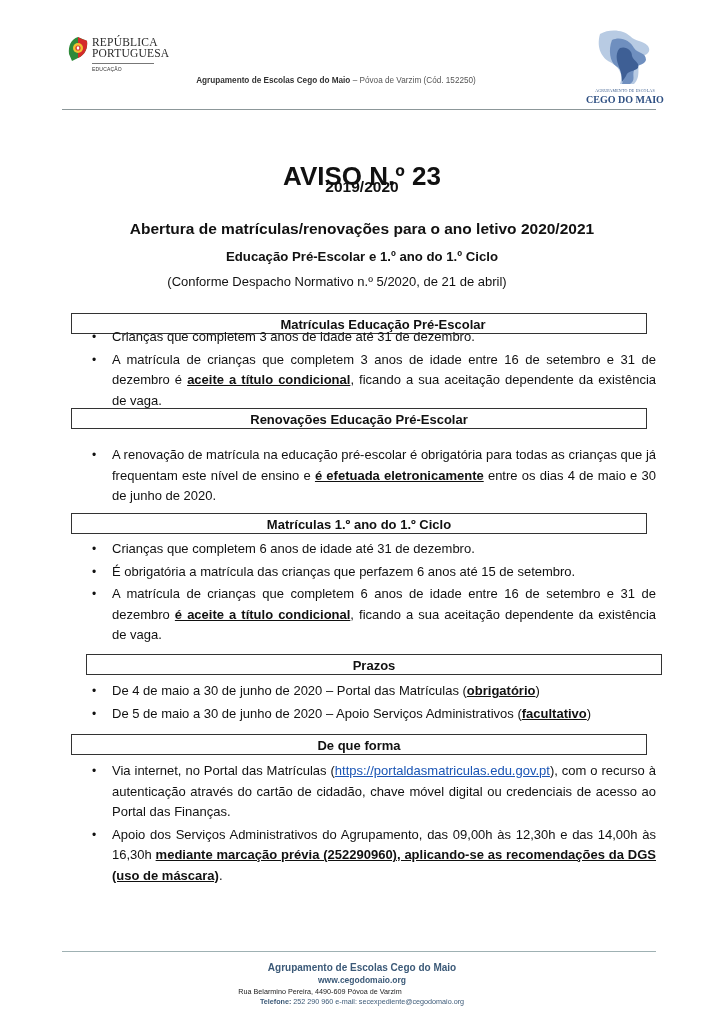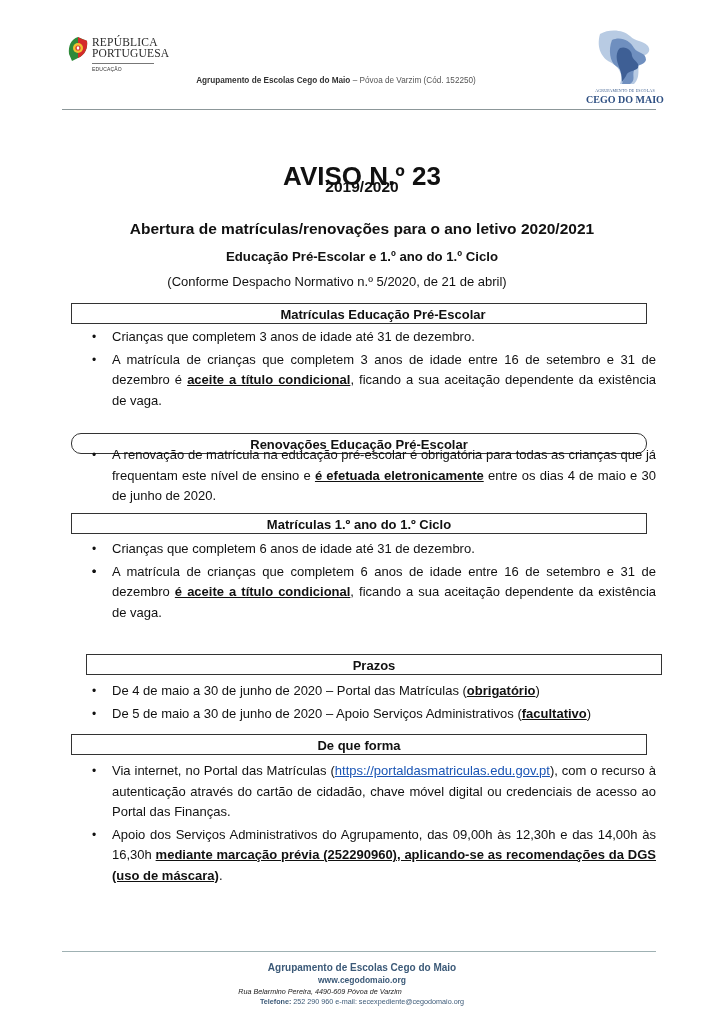--- a/index.html
+++ b/index.html
@@ -33,21 +33,21 @@
   .item { position:relative; padding-left:30px; margin-bottom:2px; }
   .item.just { text-align:justify; }
   .bullet { position:absolute; left:10px; top:0; font-size:12px; }
   .u { text-decoration:underline; font-weight:bold; }
   .link { color:#1a55b5; text-decoration:underline; }
 
   
   .ftr-rule { left:62px; top:951px; width:594px; height:1px; background:#9fb1b3; }
   .f1 { left:0; width:724px; top:962px; text-align:center; font-size:10px; font-weight:bold; color:#3c5a78; }
   .f2 { left:0; width:724px; top:975px; text-align:center; font-size:8.5px; font-weight:bold; color:#3c5a78; }
-  .f3 { left:0; width:640px; top:987px; text-align:center; font-size:7.2px; color:#222;font-style:italic; }
+  .f3 { left:0; width:640px; top:987px; text-align:center; font-size:7.2px; color:#222; }
   .f4 { left:0; width:724px; top:997px; text-align:center; font-size:7.2px; color:#3c5a78; }
   .f4 b { color:#3c5a78; }
 </style>
 </head>
 <body>
 
 <svg class="abs rp-logo" viewBox="0 0 24 26">
   <path d="M12 1 C5 3 2 10 3 18 L6 25 L12 22 C19 19 22 12 21 5 Z" fill="#2f8a3a"></path>
   <path d="M12 1 C15 3 20 4 21 5 C22 12 19 19 12 22 Z" fill="#d42a2a"></path>
   <circle cx="12" cy="12" r="5" fill="#f2c230"></circle>
@@ -71,35 +71,35 @@
 <div class="abs cm-small">AGRUPAMENTO DE ESCOLAS</div>
 <div class="abs cm-big">CEGO DO MAIO</div>
 <div class="abs hdr-rule"></div>
 
 <div class="abs t1">AVISO N.º 23</div>
 <div class="abs t2">2019/2020</div>
 <div class="abs t3">Abertura de matrículas/renovações para o ano letivo 2020/2021</div>
 <div class="abs t4">Educação Pré-Escolar e 1.º ano do 1.º Ciclo</div>
 <div class="abs t5">(Conforme Despacho Normativo n.º 5/2020, de 21 de abril)</div>
 
-<div class="abs sec-head" style="top:303px;padding-left:48px;">Matrículas Educação Pré-Escolar</div>
+<div class="abs sec-head" style="top:313px;padding-left:48px;">Matrículas Educação Pré-Escolar</div>
 <div class="abs list" style="top:327px;">
   <div class="item"><span class="bullet">•</span><span>Crianças que completem 3 anos de idade até 31 de dezembro.</span></div>
   <div class="item just"><span class="bullet">•</span><span>A matrícula de crianças que completem 3 anos de idade entre 16 de setembro e 31 de dezembro é </span><span class="u">aceite a título condicional</span><span>, ficando a sua aceitação dependente da existência de vaga.</span></div>
 </div>
 
-<div class="abs sec-head" style="top:433px;border-radius:10px;">Renovações Educação Pré-Escolar</div>
+<div class="abs sec-head" style="top:408px;">Renovações Educação Pré-Escolar</div>
 <div class="abs list" style="top:445px;">
   <div class="item just"><span class="bullet">•</span><span>A renovação de matrícula na educação pré-escolar é obrigatória para todas as crianças que já frequentam este nível de ensino e </span><span class="u">é efetuada eletronicamente</span><span> entre os dias 4 de maio e 30 de junho de 2020.</span></div>
 </div>
 
 <div class="abs sec-head" style="top:513px;">Matrículas 1.º ano do 1.º Ciclo</div>
 <div class="abs list" style="top:539px;">
   <div class="item"><span class="bullet">•</span><span>Crianças que completem 6 anos de idade até 31 de dezembro.</span></div>
-  <div class="item"><span class="bullet">•</span></div>
+  <div class="item"><span class="bullet">•</span><span>É obrigatória a matrícula das crianças que perfazem 6 anos até 15 de setembro.</span></div>
   <div class="item just"><span class="bullet">•</span><span>A matrícula de crianças que completem 6 anos de idade entre 16 de setembro e 31 de dezembro </span><span class="u">é aceite a título condicional</span><span>, ficando a sua aceitação dependente da existência de vaga.</span></div>
 </div>
 
 <div class="abs sec-head" style="top:654px;margin-left:15px;">Prazos</div>
 <div class="abs list" style="top:681px;">
   <div class="item"><span class="bullet">•</span><span>De 4 de maio a 30 de junho de 2020 – Portal das Matrículas (</span><span class="u">obrigatório</span><span>)</span></div>
   <div class="item"><span class="bullet">•</span><span>De 5 de maio a 30 de junho de 2020 – Apoio Serviços Administrativos (</span><span class="u">facultativo</span><span>)</span></div>
 </div>
 
 <div class="abs sec-head" style="top:734px;">De que forma</div>

